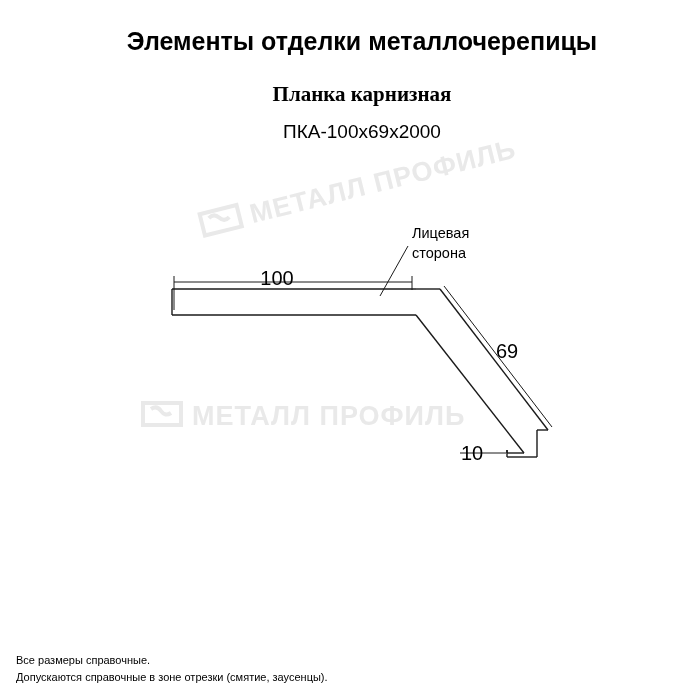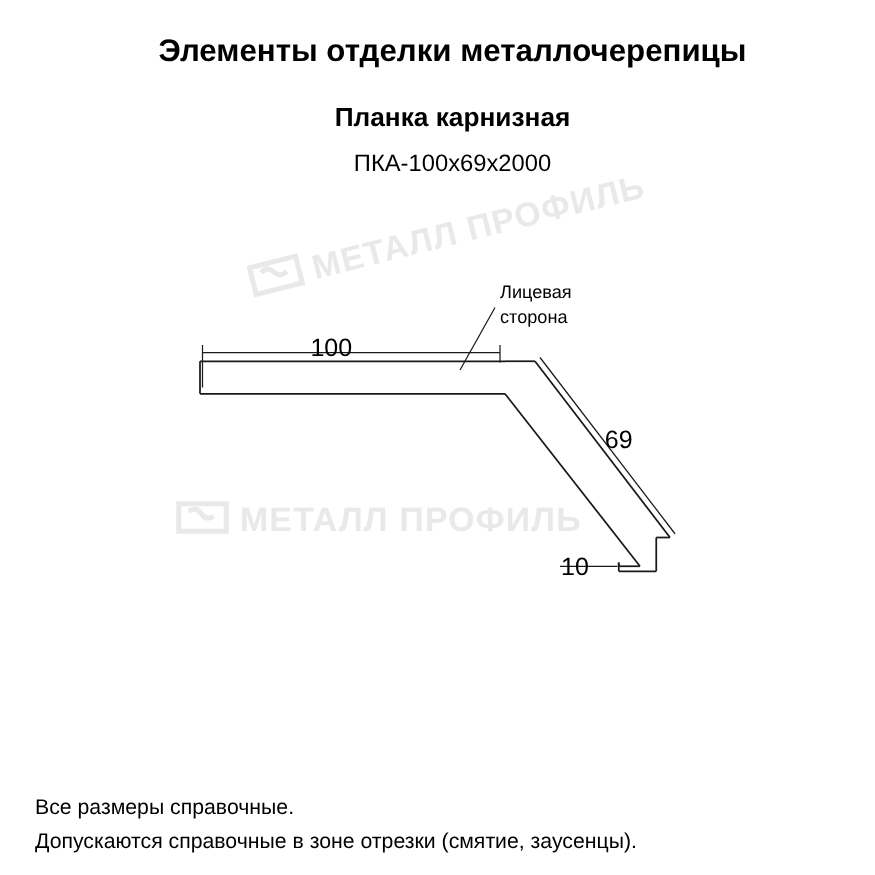--- a/index.html
+++ b/index.html
@@ -31,40 +31,41 @@
     letter-spacing: 0px;
     margin: 0;
     line-height: 1.2;
   }
   .sub-title {
     font-size: 21px;
     font-weight: bold;
     margin: 0;
     padding-top: 26px;
     line-height: 1.2;
+    font-family: Liberation Serif, serif;
   }
   .code-title {
     font-size: 19px;
     font-weight: normal;
     margin: 0;
     padding-top: 14px;
     line-height: 1.2;
   }
   .drawing {
     position: absolute;
-    left: 0;
+    left: 12px;
     top: 150px;
     width: 592px;
     height: 480px;
   }
   .footer {
     position: absolute;
-    left: 28px;
+    left: 16px;
     bottom: 14px;
-    font-size: 17px;
+    font-size: 11px;
     line-height: 1.55;
   }
   .footer div {
     white-space: nowrap;
   }
   .wm {
     position: absolute;
     pointer-events: none;
     user-select: none;
     color: #e9e9e9;

